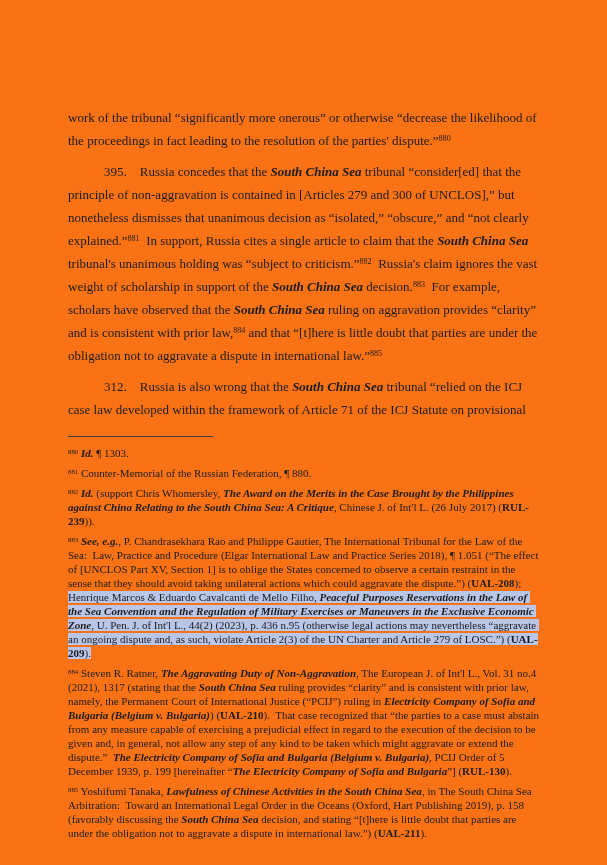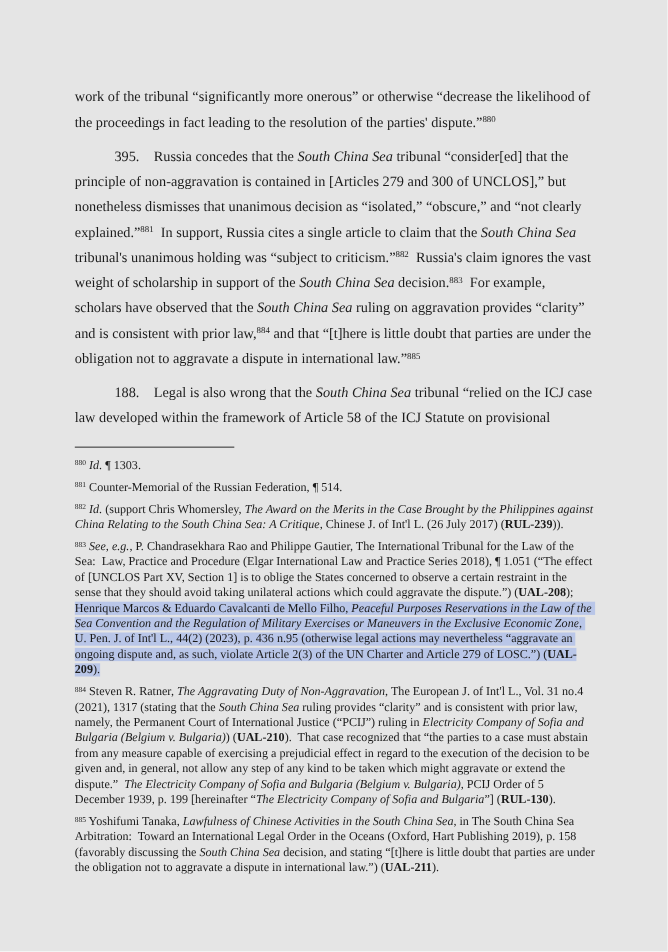--- a/index.html
+++ b/index.html
@@ -6,38 +6,38 @@
   html, body { background: #ffffff; }
   body {
     width: 607px; height: 865px;
     font-family: "Liberation Serif", "DejaVu Serif", serif;
     color: #1b1b1b;
     position: relative;
     overflow: hidden;
   }
   .page {
     position: absolute; inset: 0;
-    padding: 76px 66px 0 68px;
-    background: #e5e5e5;
+    padding: 106px 66px 0 68px;
+    background: #f97316;
   }
   .main-text { font-size: 13px; line-height: 23px; }
   .body-para { white-space: pre-wrap; }
   .body-para + .body-para { margin-top: 8px; }
   .body-para.indented { text-indent: 36px; }
   .footnote-sep {
     border: none;
     border-top: 1.5px solid #3d3d3d;
     width: 145px;
     margin: 15px 0 9px 0;
   }
   .footnotes { font-size: 11px; line-height: 14px; }
   .footnote { white-space: pre-wrap; }
   .footnote + .footnote { margin-top: 6px; }
   
-  .r-i { font-style: italic; }
+  .r-i { font-style: italic; font-weight: bold; }
   .r-b { font-weight: bold; }
   .r-sup {
     font-size: 0.62em;
     position: relative;
     top: -0.45em;
     line-height: 0;
   }
   .r-hl { background-color: #b9c6e8; text-align: center; }
   .page-number {
     position: absolute;
@@ -49,28 +49,28 @@
   }
 </style>
 </head>
 <body>
 
 <div class="page">
 
   <div class="main-text">
     <p class="body-para"><span>work of the tribunal “significantly more onerous” or otherwise “decrease the likelihood of the proceedings in fact leading to the resolution of the parties' dispute.”</span><span class="r-sup">880</span></p>
     <p class="body-para indented"><span>395. </span><span>Russia concedes that the </span><span class="r-i">South China Sea</span><span> tribunal “consider[ed] that the principle of non-aggravation is contained in [Articles 279 and 300 of UNCLOS],” but nonetheless dismisses that unanimous decision as “isolated,” “obscure,” and “not clearly explained.”</span><span class="r-sup">881</span><span>  In support, Russia cites a single article to claim that the </span><span class="r-i">South China Sea</span><span> tribunal's unanimous holding was “subject to criticism.”</span><span class="r-sup">882</span><span>  Russia's claim ignores the vast weight of scholarship in support of the </span><span class="r-i">South China Sea</span><span> decision.</span><span class="r-sup">883</span><span>  For example, scholars have observed that the </span><span class="r-i">South China Sea</span><span> ruling on aggravation provides “clarity” and is consistent with prior law,</span><span class="r-sup">884</span><span> and that “[t]here is little doubt that parties are under the obligation not to aggravate a dispute in international law.”</span><span class="r-sup">885</span></p>
-    <p class="body-para indented"><span>188. </span><span>Legal is also wrong that the </span><span class="r-i">South China Sea</span><span> tribunal “relied on the ICJ case law developed within the framework of Article 58 of the ICJ Statute on provisional</span></p>
+    <p class="body-para indented"><span>312. </span><span>Russia is also wrong that the </span><span class="r-i">South China Sea</span><span> tribunal “relied on the ICJ case law developed within the framework of Article 71 of the ICJ Statute on provisional</span></p>
   </div>
 
   <hr class="footnote-sep">
 
   <div class="footnotes">
     <p class="footnote"><span class="r-sup">880</span><span> </span><span class="r-i">Id.</span><span> ¶ 1303.</span></p>
-    <p class="footnote"><span class="r-sup">881</span><span> Counter-Memorial of the Russian Federation, ¶ 514.</span></p>
+    <p class="footnote"><span class="r-sup">881</span><span> Counter-Memorial of the Russian Federation, ¶ 880.</span></p>
     <p class="footnote"><span class="r-sup">882</span><span> </span><span class="r-i">Id.</span><span> (support Chris Whomersley, </span><span class="r-i">The Award on the Merits in the Case Brought by the Philippines against China Relating to the South China Sea: A Critique</span><span>, Chinese J. of Int'l L. (26 July 2017) (</span><span class="r-b">RUL-239</span><span>)).</span></p>
     <p class="footnote"><span class="r-sup">883</span><span> </span><span class="r-i">See, e.g.</span><span>, P. Chandrasekhara Rao and Philippe Gautier, The International Tribunal for the Law of the Sea:  Law, Practice and Procedure (Elgar International Law and Practice Series 2018), ¶ 1.051 (“The effect of [UNCLOS Part XV, Section 1] is to oblige the States concerned to observe a certain restraint in the sense that they should avoid taking unilateral actions which could aggravate the dispute.”) (</span><span class="r-b">UAL-208</span><span>); </span><span class="r-hl">Henrique Marcos &amp; Eduardo Cavalcanti de Mello Filho, </span><span class="r-i r-hl">Peaceful Purposes Reservations in the Law of the Sea Convention and the Regulation of Military Exercises or Maneuvers in the Exclusive Economic Zone</span><span class="r-hl">, U. Pen. J. of Int'l L., 44(2) (2023), p. 436 n.95 (otherwise legal actions may nevertheless “aggravate an ongoing dispute and, as such, violate Article 2(3) of the UN Charter and Article 279 of LOSC.”) (</span><span class="r-b r-hl">UAL-209</span><span class="r-hl">).</span></p>
     <p class="footnote"><span class="r-sup">884</span><span> Steven R. Ratner, </span><span class="r-i">The Aggravating Duty of Non-Aggravation</span><span>, The European J. of Int'l L., Vol. 31 no.4 (2021), 1317 (stating that the </span><span class="r-i">South China Sea</span><span> ruling provides “clarity” and is consistent with prior law, namely, the Permanent Court of International Justice (“PCIJ”) ruling in </span><span class="r-i">Electricity Company of Sofia and Bulgaria (Belgium v. Bulgaria)</span><span>) (</span><span class="r-b">UAL-210</span><span>).  That case recognized that “the parties to a case must abstain from any measure capable of exercising a prejudicial effect in regard to the execution of the decision to be given and, in general, not allow any step of any kind to be taken which might aggravate or extend the dispute.”  </span><span class="r-i">The Electricity Company of Sofia and Bulgaria (Belgium v. Bulgaria)</span><span>, PCIJ Order of 5 December 1939, p. 199 [hereinafter “</span><span class="r-i">The Electricity Company of Sofia and Bulgaria</span><span>”] (</span><span class="r-b">RUL-130</span><span>).</span></p>
     <p class="footnote"><span class="r-sup">885</span><span> Yoshifumi Tanaka, </span><span class="r-i">Lawfulness of Chinese Activities in the South China Sea</span><span>, in The South China Sea Arbitration:  Toward an International Legal Order in the Oceans (Oxford, Hart Publishing 2019), p. 158 (favorably discussing the </span><span class="r-i">South China Sea</span><span> decision, and stating “[t]here is little doubt that parties are under the obligation not to aggravate a dispute in international law.”) (</span><span class="r-b">UAL-211</span><span>).</span></p>
   </div>
 
 
 </div>
 
 </body></html>

